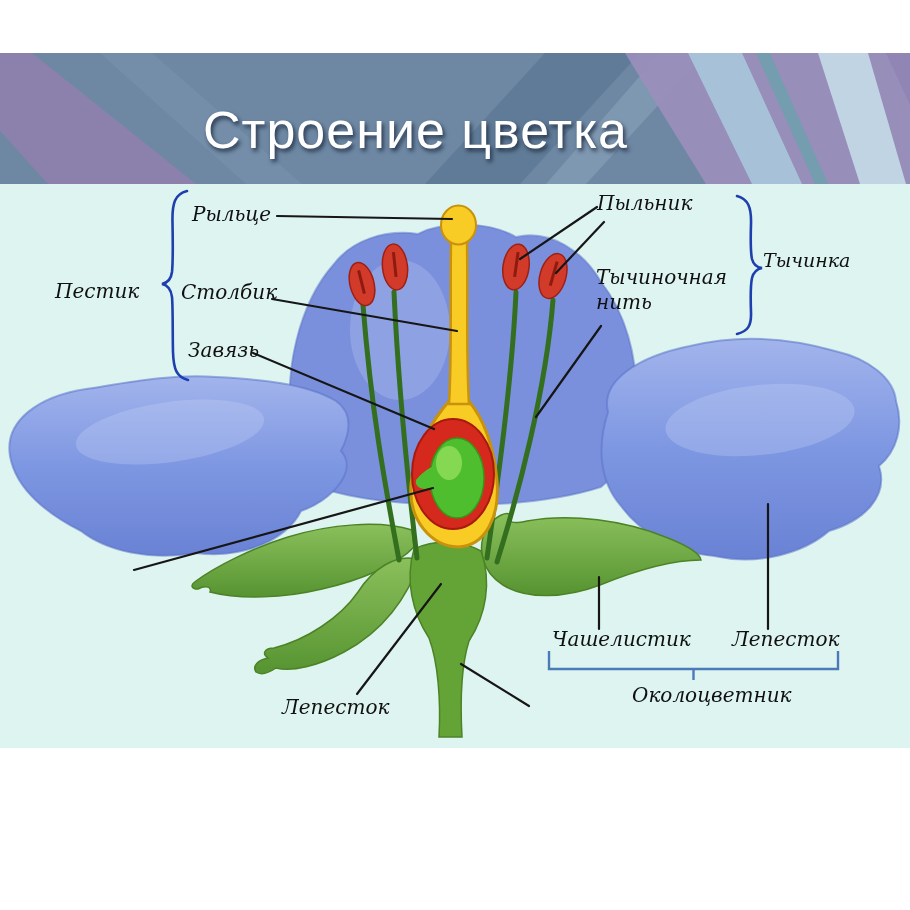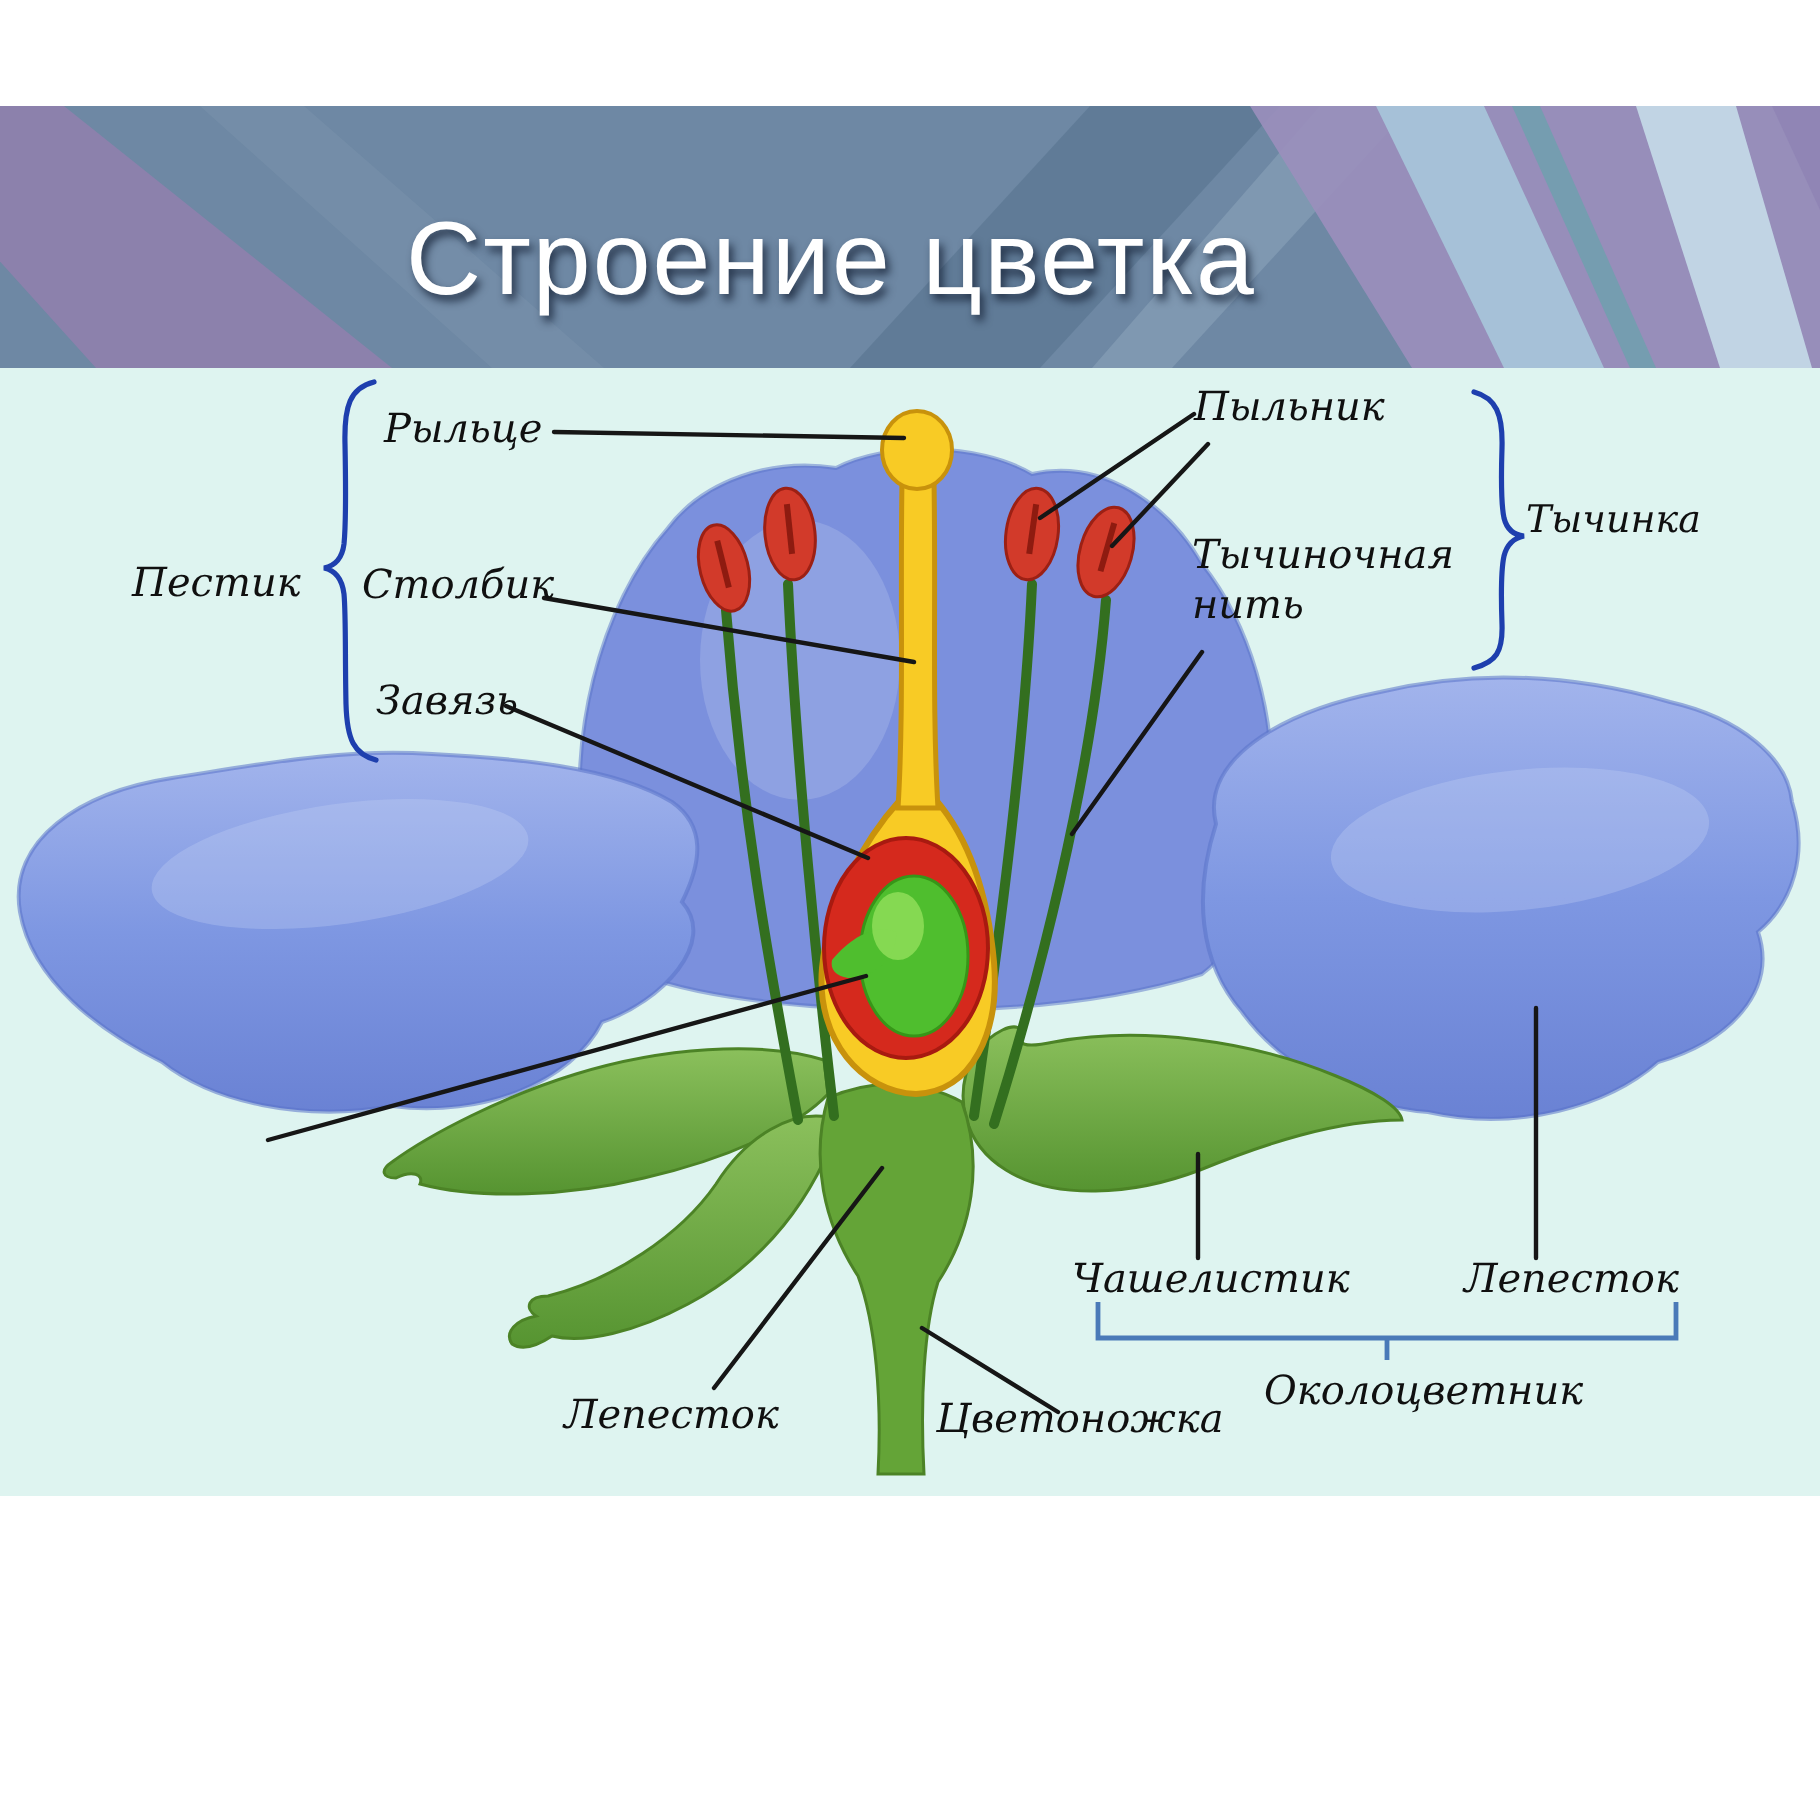--- a/index.html
+++ b/index.html
@@ -142,25 +142,24 @@
     </g>
 
     <path fill="none" stroke="#1e3fae" stroke-width="2.6" stroke-linecap="round" d="M 187 191 C 175 194 172 203 172.5 222 C 173 248 173 262 172 272 C 171 280 167 283 162 284
          C 167 285 171 289 172 297 C 173 308 172.5 330 173 352 C 173.5 370 177 377 188 380"></path>
     <path fill="none" stroke="#1e3fae" stroke-width="2.6" stroke-linecap="round" d="M 737 196 C 748 199 751.5 207 751 224 C 750.5 240 750.5 252 752 259 C 753.5 265 757 267.5 762 268
          C 757 269 753.5 272 752 278 C 750.5 285 750.5 298 751 312 C 751.5 326 748 331 737 334"></path>
     <path fill="none" stroke="#4a7ab8" stroke-width="2.4" d="M 549 651 L 549 669 L 838 669 L 838 651 M 693.5 669 L 693.5 680"></path>
   </svg>
 
   <div class="lbl" style="left:192px;top:203px">Рыльце</div>
-  <div class="lbl" style="left:66px;top:280px">Пестик</div>
+  <div class="lbl" style="left:55px;top:280px">Пестик</div>
   <div class="lbl" style="left:181px;top:281px">Столбик</div>
   <div class="lbl" style="left:188px;top:339px">Завязь</div>
   <div class="lbl" style="left:597px;top:192px">Пыльник</div>
   <div class="lbl wrap" style="left:596px;top:265px">Тычиночная нить</div>
   <div class="lbl big" style="left:763px;top:250px">Тычинка</div>
-  <div class="lbl" style="left:536px;top:628px">Чашелистик</div>
+  <div class="lbl" style="left:552px;top:628px">Чашелистик</div>
   <div class="lbl" style="left:732px;top:628px">Лепесток</div>
   <div class="lbl" style="left:632px;top:684px">Околоцветник</div>
   <div class="lbl" style="left:282px;top:696px">Лепесток</div>
-  <div class="lbl" style="left:468px;top:698px">Цветоножка</div>
 
 </div>
 
 </body></html>

